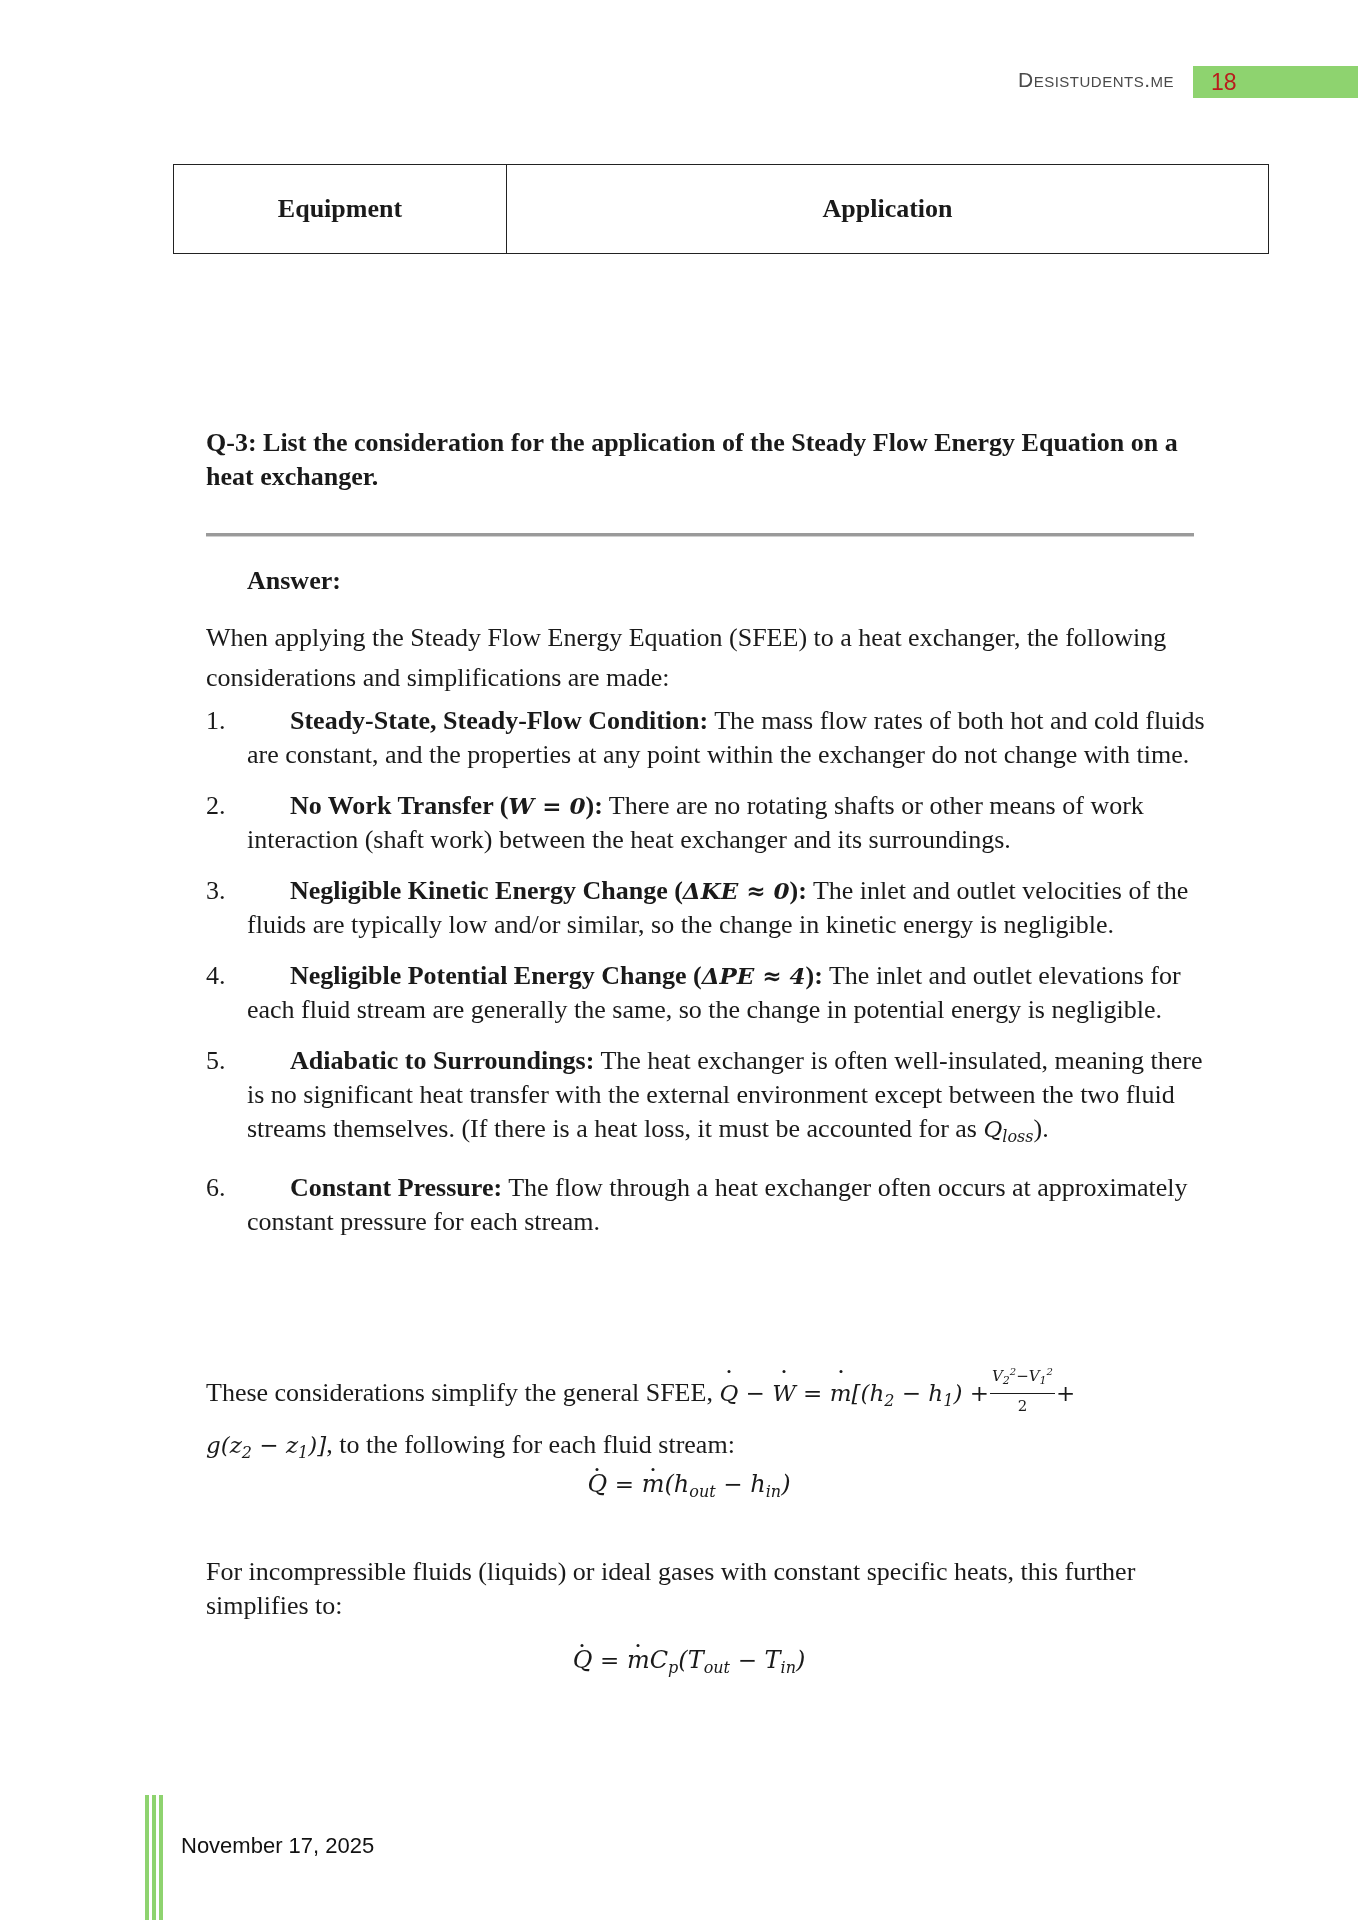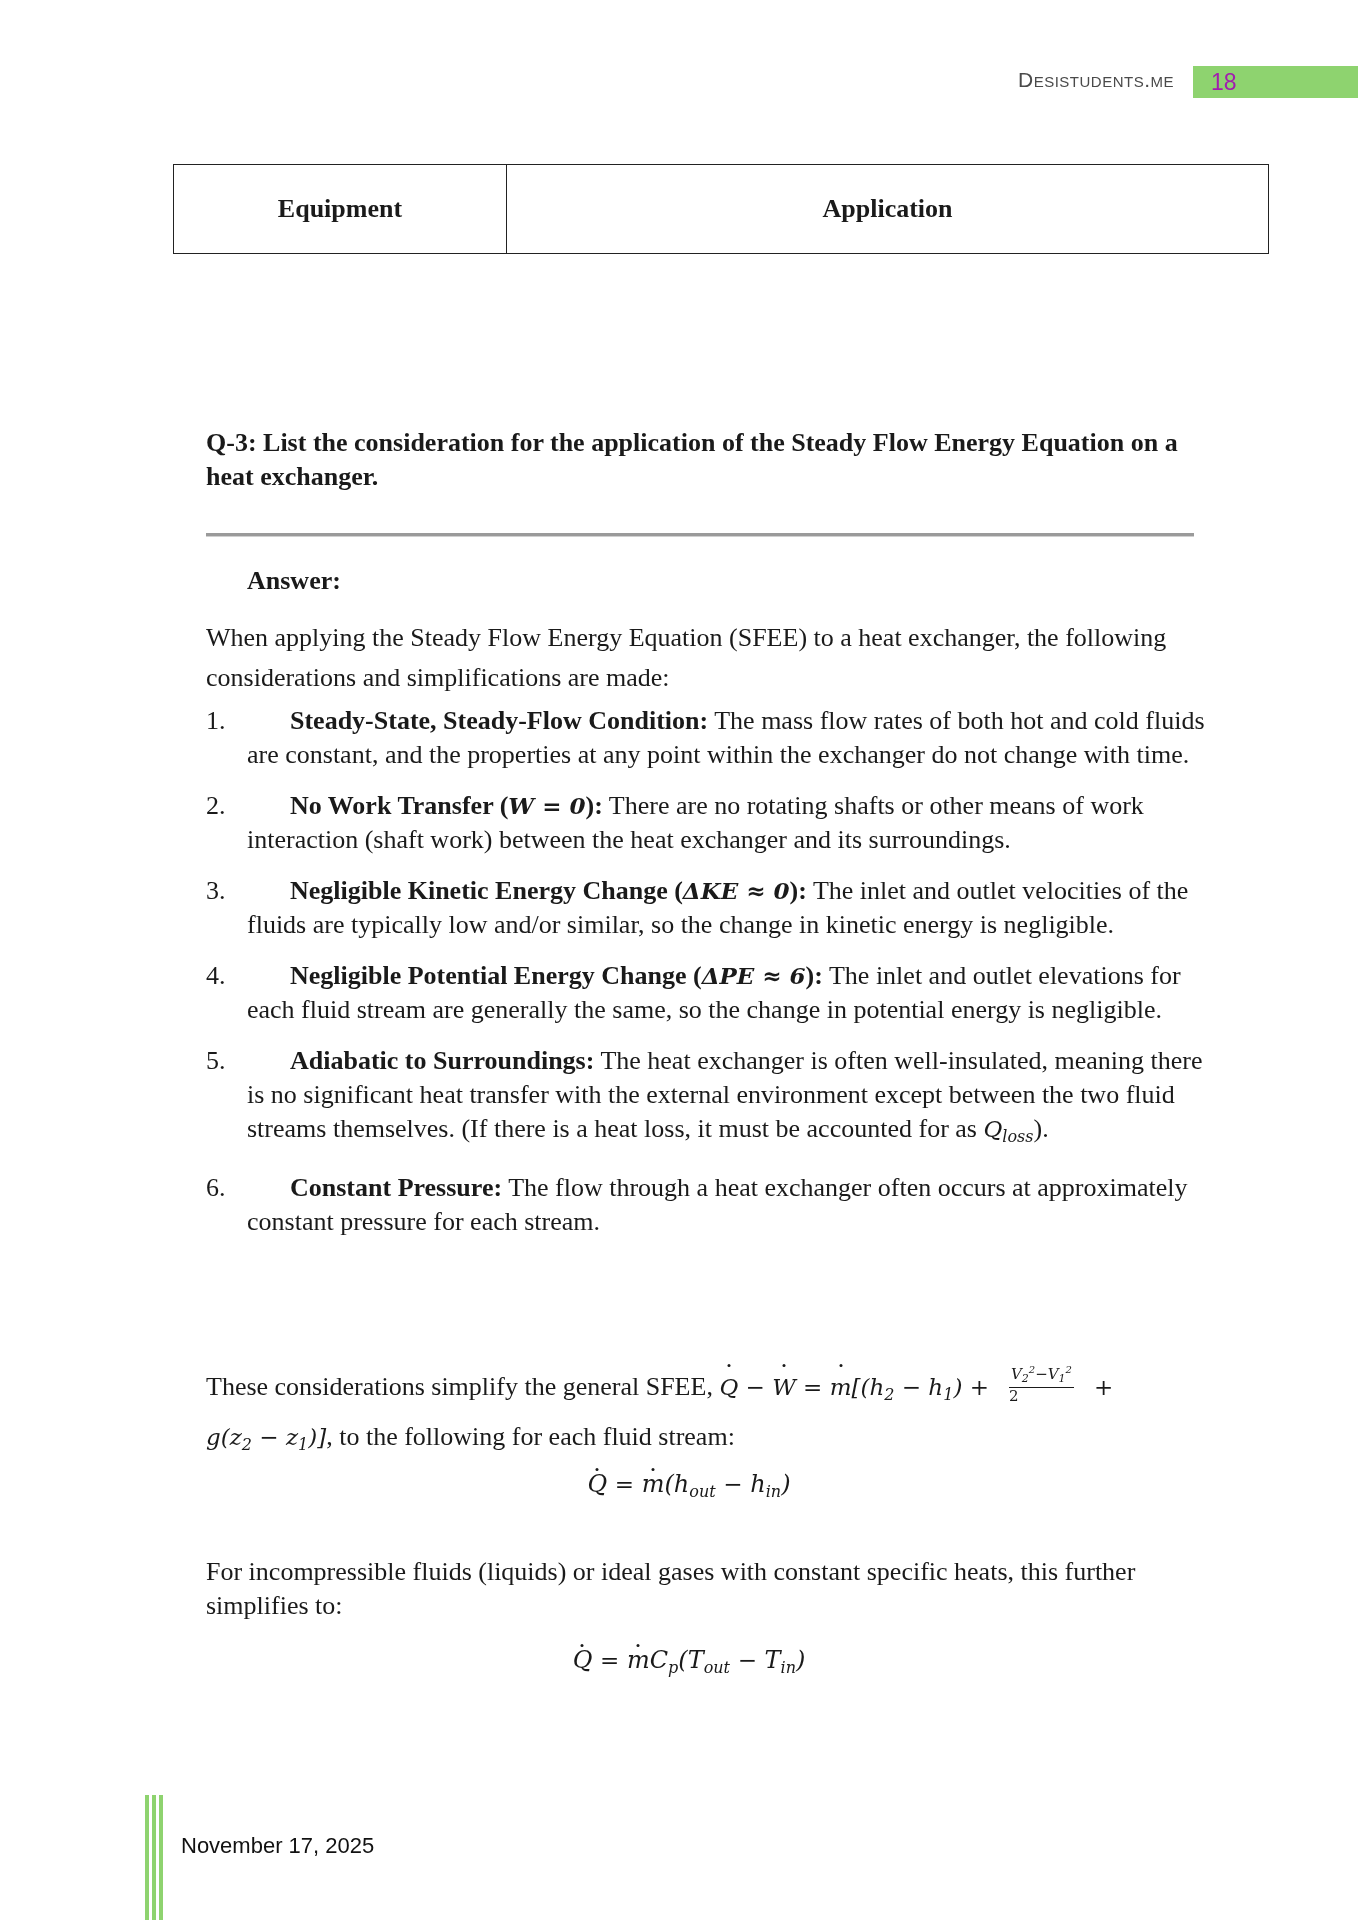--- a/index.html
+++ b/index.html
@@ -7,21 +7,21 @@
   body { position: relative; font-family: "Liberation Serif", serif; color: #1a1a1a; }
 
   
   .hdr-site {
     position: absolute; left: 1018px; top: 68px; height: 30px;
     font-family: "Liberation Sans", sans-serif; font-size: 21px; color: #4a4a4a;
     letter-spacing: 0.5px; font-variant: small-caps;
   }
   .hdr-page {
     position: absolute; left: 1193px; top: 66px; width: 165px; height: 32px;
-    background: #8ed36f; color: #a21caf;
+    background: #8ed36f; color: #b91c1c;
     font-family: "Liberation Sans", sans-serif; font-size: 23px;
     padding-left: 18px; line-height: 32px;
   }
 
   
   .tbl {
     position: absolute; left: 173px; top: 164px; width: 1096px;
     border-collapse: collapse; table-layout: fixed;
   }
   .tbl td, .tbl th {
@@ -77,22 +77,22 @@
     font-family: "DejaVu Serif", serif; font-style: italic; font-size: 24px;
   }
   .eq1 { top: 1470px; padding-left: 20px; }
   .eq2 { top: 1646px; padding-left: 20px; }
   .dot { position: relative; display: inline-block; }
   .dot::before {
     content: ""; position: absolute; left: 50%; top: -2px; width: 3px; height: 3px;
     background: #1a1a1a; border-radius: 50%; transform: translateX(-50%);
   }
   .frac {
-    display: inline-block; vertical-align: middle; text-align: left;
-    font-size: 15px; line-height: 16px; margin: 0 20px; position: relative; top: -6px;
+    display: inline-block; vertical-align: middle; text-align: center;
+    font-size: 15px; line-height: 24px; margin: 0 1px; position: relative; top: -6px;
   }
   .frac .top { display: block; border-bottom: 1.5px solid #1a1a1a; padding: 0 2px; }
   .frac .bot { display: block; font-style: normal; }
 
   
   .footer-bars { position: absolute; left: 145px; top: 1795px; width: 20px; height: 125px; }
   .footer-bars span { position: absolute; top: 0; width: 3.5px; height: 125px; background: #8ed36f; }
   .footer-date {
     position: absolute; left: 181px; top: 1833px;
     font-family: "Liberation Sans", sans-serif; font-size: 22px; color: #111;
@@ -133,21 +133,21 @@
     <b><span>No Work Transfer (</span><span class="math">W = 0</span><span>):</span></b>
     <span>There are no rotating shafts or other means of work interaction (shaft work) between the heat exchanger and its surroundings.</span>
   </div>
   <div class="li">
     <span class="num">3.</span>
     <b><span>Negligible Kinetic Energy Change (</span><span class="math">ΔKE ≈ 0</span><span>):</span></b>
     <span>The inlet and outlet velocities of the fluids are typically low and/or similar, so the change in kinetic energy is negligible.</span>
   </div>
   <div class="li">
     <span class="num">4.</span>
-    <b><span>Negligible Potential Energy Change (</span><span class="math">ΔPE ≈ 6</span><span>):</span></b>
+    <b><span>Negligible Potential Energy Change (</span><span class="math">ΔPE ≈ 4</span><span>):</span></b>
     <span>The inlet and outlet elevations for each fluid stream are generally the same, so the change in potential energy is negligible.</span>
   </div>
   <div class="li">
     <span class="num">5.</span>
     <b>Adiabatic to Surroundings:</b>
     <span>The heat exchanger is often well-insulated, meaning there is no significant heat transfer with the external environment except between the two fluid streams themselves. (If there is a heat loss, it must be accounted for as</span>
     <span class="math"><span>Q</span><sub class="ms">loss</sub></span><span>).</span>
   </div>
   <div class="li">
     <span class="num">6.</span>

